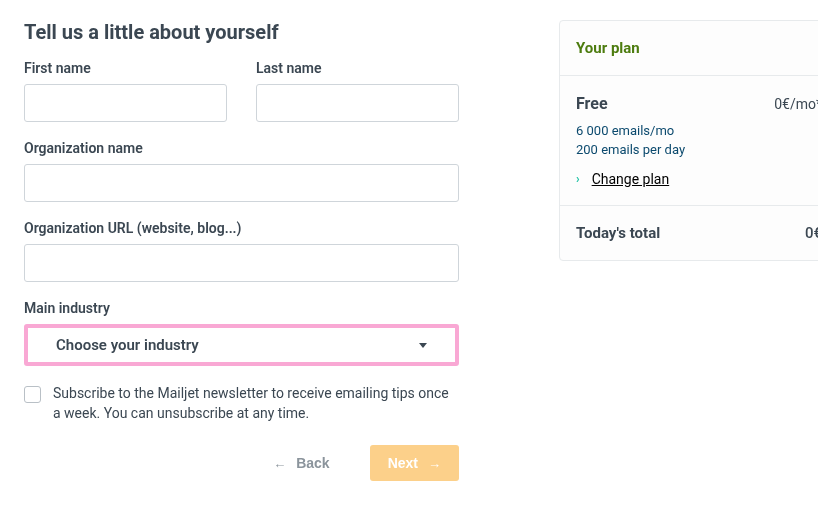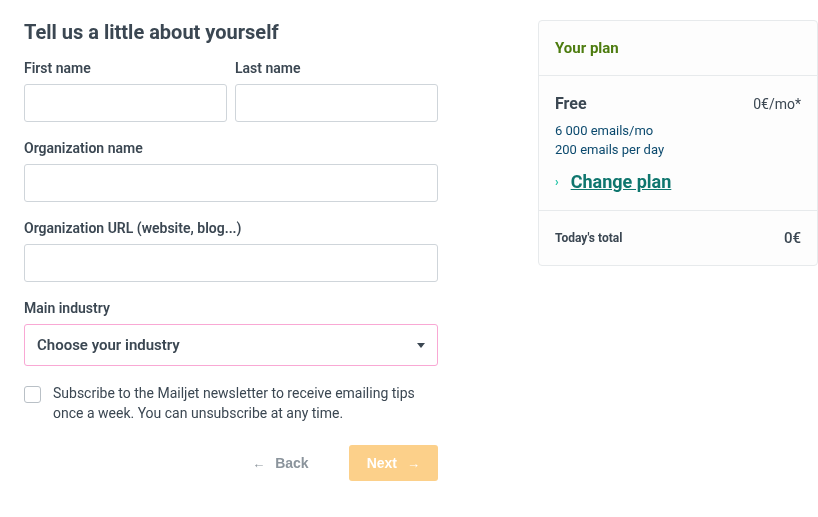--- a/index.html
+++ b/index.html
@@ -14,21 +14,21 @@
     gap: 100px;
   }
   .form-col { flex: 0 0 385px; }
   .plan-col { flex: 0 0 280px; }
   h1 {
     font-size: 20px;
     font-weight: 700;
     color: #3b4752;
     margin-bottom: 16px;
   }
-  .row { display: flex; gap: 8px; margin-bottom: 18px; }
+  .row { display: flex; gap: 29px; margin-bottom: 18px; }
   .field { display: flex; flex-direction: column; }
   .field.half { flex: 1; }
   .field.full { width: 100%; margin-bottom: 18px; }
   label {
     font-size: 14px;
     font-weight: 600;
     color: #3b4752;
     margin-bottom: 8px;
   }
   input[type="text"] {
@@ -37,24 +37,24 @@
     height: 38px;
     padding: 0 10px;
     font-size: 14px;
     background: #fff;
     color: #3b4752;
   }
   .select-wrap {
     position: relative;
   }
   .select {
-    border: 1px solid #f9a8d4;
+    border: 4px solid #f9a8d4;
     border-radius: 3px;
     height: 42px;
-    padding: 0 12px;
+    padding: 0 28px;
     font-size: 15px;
     font-weight: 600;
     color: #3b4752;
     display: flex;
     align-items: center;
     justify-content: space-between;
     cursor: pointer;
     background: #fff;
   }
   .caret {
@@ -162,32 +162,32 @@
     display: flex;
     align-items: center;
     gap: 12px;
   }
   .plan-change .chev {
     color: #22c3a6;
     font-size: 12px;
     font-weight: 700;
   }
   .plan-change a {
-    color: #0f766e;
+    color: #000000;
     text-decoration: underline;
-    font-size: 18px;
-    font-weight: 700;
+    font-size: 14px;
+    font-weight: 400;
   }
   .total-row {
     display: flex;
     justify-content: space-between;
     align-items: center;
   }
   .total-label {
-    font-size: 12px;
+    font-size: 15px;
     font-weight: 700;
     color: #3b4752;
   }
   .total-value {
     font-size: 15px;
     font-weight: 500;
     color: #3b4752;
   }
 </style>
 </head>

